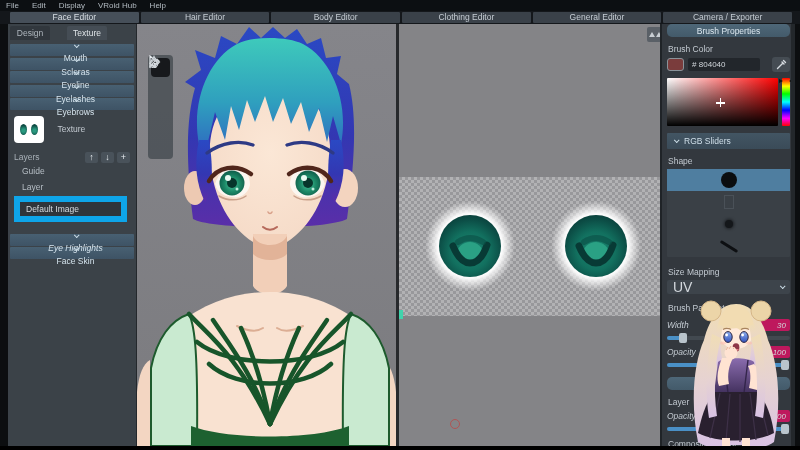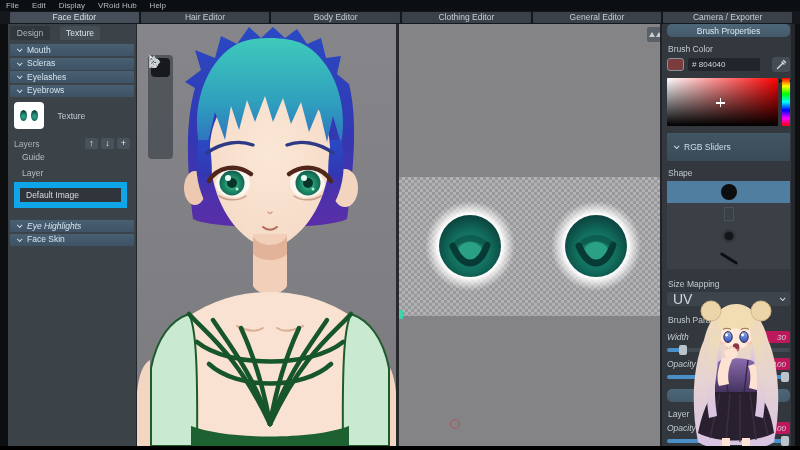--- a/index.html
+++ b/index.html
@@ -15,26 +15,26 @@
           display:flex;gap:2px;padding:1px 8px 1px 10px;}
   .etab{flex:1;background:#3a4149;color:#c6cdd4;font-size:8.5px;display:flex;align-items:center;
         justify-content:center;border-radius:1px;line-height:1;}
   .etab.active{background:#464f59;color:#d8dee4;}
   
   .main{position:absolute;top:24px;left:0;width:800px;height:422px;background:#0c0e10;}
   .bottbar{position:absolute;left:0;top:446px;width:800px;height:4px;background:#000;z-index:60;}
   
   .left-panel{position:absolute;left:8px;top:0;width:129px;height:422px;background:#3b4248;
               border-right:1px solid #24282c;}
-  .lp-tabs{display:flex;gap:10px;padding:2px 0 4px 2px;}
+  .lp-tabs{display:flex;gap:17px;padding:2px 0 4px 2px;}
   .lp-tab{width:40px;height:14px;background:#31373d;color:#aeb6bd;font-size:8.5px;
           display:flex;align-items:center;justify-content:center;border-radius:2px 2px 0 0;}
   .lp-tab.active{background:#454d55;color:#dfe4e8;}
   .sec{height:12px;margin:0 2px 1.5px 2px;background:linear-gradient(#486072,#3e5365);
-       border-radius:1px;display:flex;align-items:center;gap:6px;padding-left:7px;}
+       border-radius:1px;display:flex;align-items:center;gap:6px;padding-left:7px;flex-direction:column;}
   .sec .lbl{font-size:8.5px;color:#d5e4ee;line-height:1;}
   .chev{width:4px;height:4px;border-right:1.2px solid #cfe0ea;border-bottom:1.2px solid #cfe0ea;
         transform:rotate(45deg) translateY(-1px);flex:none;}
   .chev.up{transform:rotate(-135deg) translateY(-1px);}
   .iris-body{padding:4px 6px 6px 6px;}
   .tex-thumb{width:30px;height:27px;background:#fff;border-radius:4px;display:inline-flex;
              align-items:center;justify-content:center;gap:4px;vertical-align:middle;}
   .tex-eye{width:7px;height:11px;border-radius:50%;background:radial-gradient(circle at 50% 60%,#2a9a80 20%,#0d4a42 70%);}
   .tex-lbl{font-size:8.5px;color:#c3cad1;margin-left:9px;vertical-align:middle;}
   .layers-row{display:flex;align-items:center;margin-top:9px;}
@@ -86,21 +86,21 @@
   .sv-cross{position:absolute;left:44%;top:42%;width:9px;height:9px;}
   .sv-cross:before{content:"";position:absolute;left:4px;top:0;width:1.5px;height:9px;background:#fff;}
   .sv-cross:after{content:"";position:absolute;left:0;top:4px;width:9px;height:1.5px;background:#fff;}
   .hue-bar{width:8px;position:relative;border-radius:1px;
      background:linear-gradient(#f00,#ff0 17%,#0f0 33%,#0ff 50%,#00f 67%,#f0f 84%,#f00);}
   .hue-marker{position:absolute;left:-3px;top:1px;width:14px;height:4px;}
   .hue-marker:before{content:"";position:absolute;left:0;top:0;border-top:2.5px solid transparent;
      border-bottom:2.5px solid transparent;border-left:4px solid #111;}
   .hue-marker:after{content:"";position:absolute;right:0;top:0;border-top:2.5px solid transparent;
      border-bottom:2.5px solid transparent;border-right:4px solid #111;}
-  .sub-header{height:28px;margin-top:7px;background:linear-gradient(#425563,#3a4b58);border-radius:1px;
+  .sub-header{height:16px;margin-top:7px;background:linear-gradient(#425563,#3a4b58);border-radius:1px;
               display:flex;align-items:center;gap:6px;padding-left:7px;font-size:8.5px;color:#d0dfe9;}
   .shape-box{margin-top:3px;background:#3a4046;border-radius:1px;}
   .shape-row{height:22px;display:flex;align-items:center;justify-content:center;}
   .shape-row.selected{background:#4f7ea0;}
   .sh-circle{width:16px;height:16px;border-radius:50%;background:#0b0d0f;}
   .sh-square{width:10px;height:14px;border:1px solid #4a5158;}
   .sh-dot{width:8px;height:8px;border-radius:50%;background:#14171a;box-shadow:0 0 3px 1px rgba(10,12,14,.6);}
   .sh-line{width:20px;height:3px;background:#0d0f12;border-radius:2px;transform:rotate(32deg);}
   .dropdown{height:14px;background:#3d444b;border-radius:2px;display:flex;align-items:center;
             padding:0 6px;margin-top:3px;}
@@ -145,20 +145,24 @@
         <div class="lp-tab active">Texture</div>
       </div>
 
       <div class="sec">
         <span class="chev"></span>
         <span class="lbl">Mouth</span>
       </div>
       <div class="sec">
         <span class="chev"></span>
         <span class="lbl">Scleras</span>
+      </div>
+      <div class="sec">
+        <span class="chev"></span>
+        <span class="lbl">Eyeline</span>
       </div>
       <div class="sec">
         <span class="chev"></span>
         <span class="lbl">Eyelashes</span>
       </div>
       <div class="sec">
         <span class="chev"></span>
         <span class="lbl">Eyebrows</span>
       </div>
 

